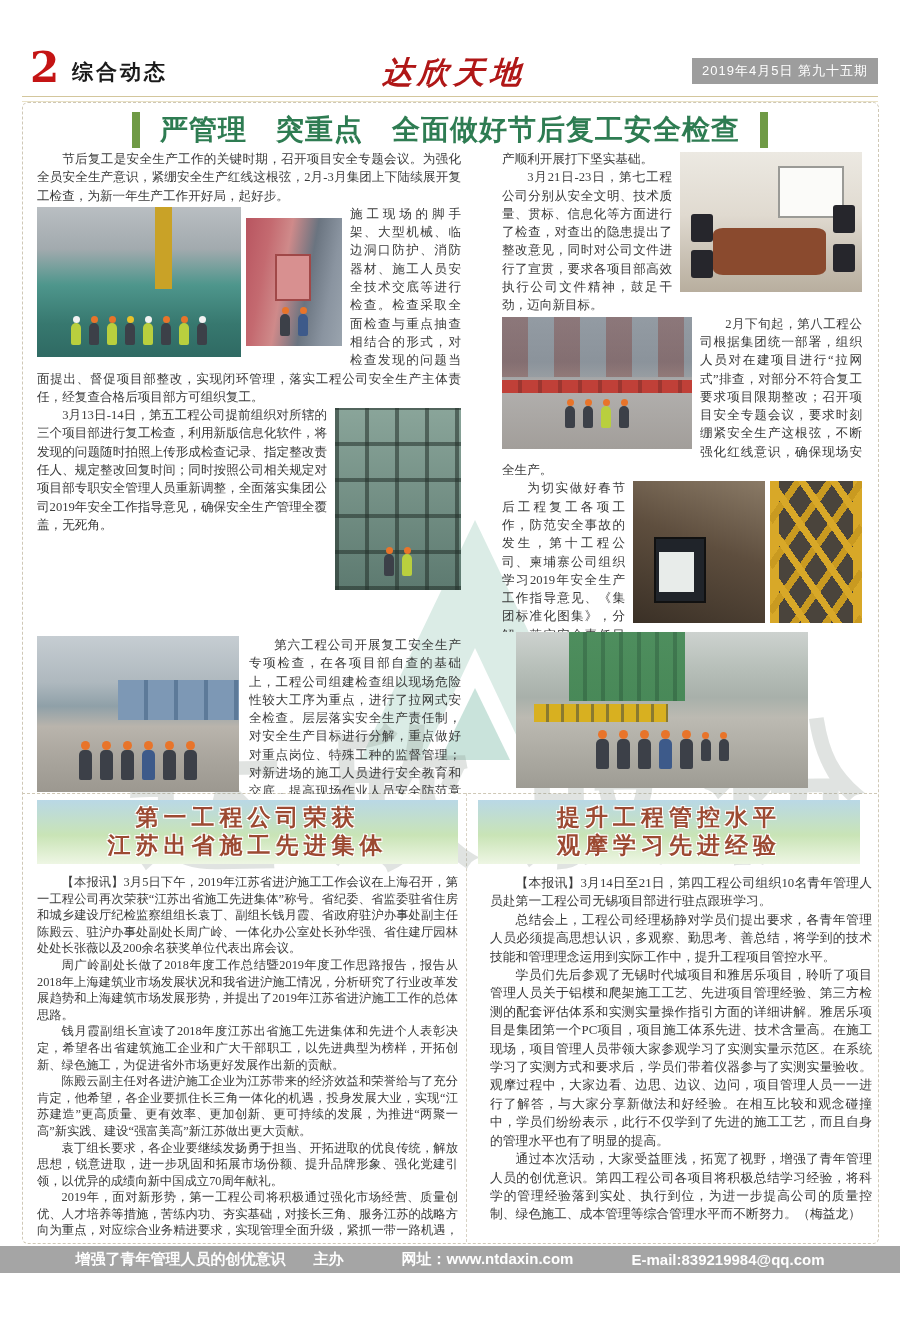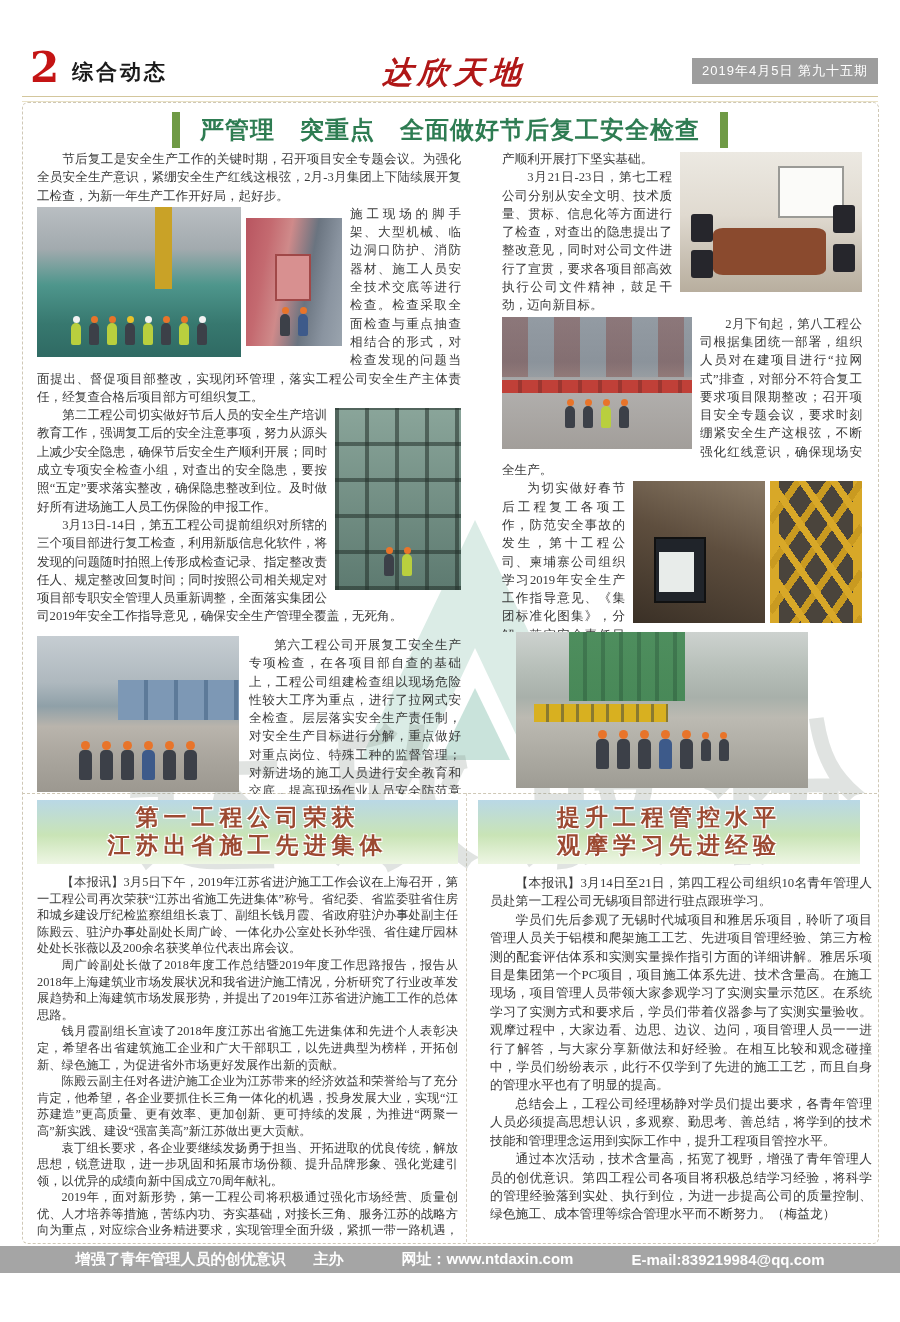--- a/index.html
+++ b/index.html
@@ -26,21 +26,21 @@
   
   .wm{position:absolute;left:130px;top:690px;z-index:1;font-size:155px;font-weight:bold;
       letter-spacing:38px;color:rgba(135,145,138,0.26);pointer-events:none;white-space:nowrap;
       transform:rotate(-1deg);}
   .logo-wm{position:absolute;left:360px;top:520px;z-index:0;pointer-events:none;}
 
   
   .a1-title{position:absolute;left:40px;top:110px;width:820px;height:40px;z-index:2;
             display:flex;align-items:center;justify-content:center;}
   .tbar{width:8px;height:36px;background:#6f9a45;margin:0 20px;}
-  .a1-title .txt{font-size:24px;font-weight:bold;color:#2e7c52;letter-spacing:1px;white-space:nowrap;text-align:right;}
+  .a1-title .txt{font-size:28px;font-weight:bold;color:#2e7c52;letter-spacing:1px;white-space:nowrap;text-align:right;}
 
   
   .col{position:absolute;z-index:2;font-size:12.6px;line-height:18.3px;text-align:justify;color:#3a3a3a;}
   .lc{left:37px;top:150px;width:424px;height:644px;}
   .rc{left:470px;top:150px;width:392px;height:644px;}
   .col p{margin:0;}
   .para{text-indent:2em;}
   .noind{text-indent:0;}
   .lc-text,.rc-text{overflow:hidden;}
   .lc-text{height:484px;}
@@ -167,21 +167,20 @@
       </div>
       <p class="noind">施工现场的脚手架、大型机械、临边洞口防护、消防器材、施工人员安全技术交底等进行检查。检查采取全面检查与重点抽查相结合的形式，对检查发现的问题当面提出、督促项目部整改，实现闭环管理，落实工程公司安全生产主体责任，经复查合格后项目部方可组织复工。</p>
       <div class="fr">
         <div class="photo phC" style="width:126px;height:182px;">
           <div class="crowd">
               <span class="person small"></span>
               <span class="person vest small"></span>
             </div>
         </div>
       </div>
-      <p class="para">第二工程公司切实做好节后人员的安全生产培训教育工作，强调复工后的安全注意事项，努力从源头上减少安全隐患，确保节后安全生产顺利开展；同时成立专项安全检查小组，对查出的安全隐患，要按照“五定”要求落实整改，确保隐患整改到位。及时做好所有进场施工人员工伤保险的申报工作。</p>
       <p class="para">3月13日-14日，第五工程公司提前组织对所辖的三个项目部进行复工检查，利用新版信息化软件，将发现的问题随时拍照上传形成检查记录、指定整改责任人、规定整改回复时间；同时按照公司相关规定对项目部专职安全管理人员重新调整，全面落实集团公司2019年安全工作指导意见，确保安全生产管理全覆盖，无死角。</p>
     </div>
     <div class="abs-walk">
       <div class="photo phWALK" style="width:202px;height:156px;">
         <div class="boards"></div>
         <div class="crowd">
           <span class="person"></span>
             <span class="person"></span>
             <span class="person"></span>
           <span class="person blue"></span>
@@ -261,23 +260,23 @@
     <p>袁丁组长要求，各企业要继续发扬勇于担当、开拓进取的优良传统，解放思想，锐意进取，进一步巩固和拓展市场份额、提升品牌形象、强化党建引领，以优异的成绩向新中国成立70周年献礼。</p>
     <p>2019年，面对新形势，第一工程公司将积极通过强化市场经营、质量创优、人才培养等措施，苦练内功、夯实基础，对接长三角、服务江苏的战略方向为重点，对应综合业务精进要求，实现管理全面升级，紧抓一带一路机遇，着力提升企业品牌竞争力，推动企业高质量发展，树立出省江苏建筑企业的良好形象。（吕传琴）</p>
   </div>
 
   <div class="banner ban-r">
     <div class="bl">提升工程管控水平</div>
     <div class="bl">观摩学习先进经验</div>
   </div>
   <div class="body-r">
     <p>【本报讯】3月14日至21日，第四工程公司组织10名青年管理人员赴第一工程公司无锡项目部进行驻点跟班学习。</p>
+    <p>总结会上，工程公司经理杨静对学员们提出要求，各青年管理人员必须提高思想认识，多观察、勤思考、善总结，将学到的技术技能和管理理念运用到实际工作中，提升工程项目管控水平。</p>
     <p>学员们先后参观了无锡时代城项目和雅居乐项目，聆听了项目管理人员关于铝模和爬架施工工艺、先进项目管理经验、第三方检测的配套评估体系和实测实量操作指引方面的详细讲解。雅居乐项目是集团第一个PC项目，项目施工体系先进、技术含量高。在施工现场，项目管理人员带领大家参观学习了实测实量示范区。在系统学习了实测方式和要求后，学员们带着仪器参与了实测实量验收。观摩过程中，大家边看、边思、边议、边问，项目管理人员一一进行了解答，与大家分享新做法和好经验。在相互比较和观念碰撞中，学员们纷纷表示，此行不仅学到了先进的施工工艺，而且自身的管理水平也有了明显的提高。</p>
-    <p>总结会上，工程公司经理杨静对学员们提出要求，各青年管理人员必须提高思想认识，多观察、勤思考、善总结，将学到的技术技能和管理理念运用到实际工作中，提升工程项目管控水平。</p>
-    <p>通过本次活动，技术含量高，拓宽了视野，增强了青年管理人员的创优意识。第四工程公司各项目将积极总结学习经验，将科学的管理经验落到实处、执行到位，为进一步提高公司的质量控制、绿色施工、成本管理等综合管理水平而不断努力。（梅益龙）</p>
+    <p>通过本次活动，大家受益匪浅，拓宽了视野，增强了青年管理人员的创优意识。第四工程公司各项目将积极总结学习经验，将科学的管理经验落到实处、执行到位，为进一步提高公司的质量控制、绿色施工、成本管理等综合管理水平而不断努力。（梅益龙）</p>
   </div>
 
   <div class="footer">
     <span>增强了青年管理人员的创优意识</span>
     <span class="gap-s">主办</span>
     <span class="gap-m">网址：www.ntdaxin.com</span>
     <span class="gap-m">E-mail:839219984@qq.com</span>
   </div>
 
 </div>

